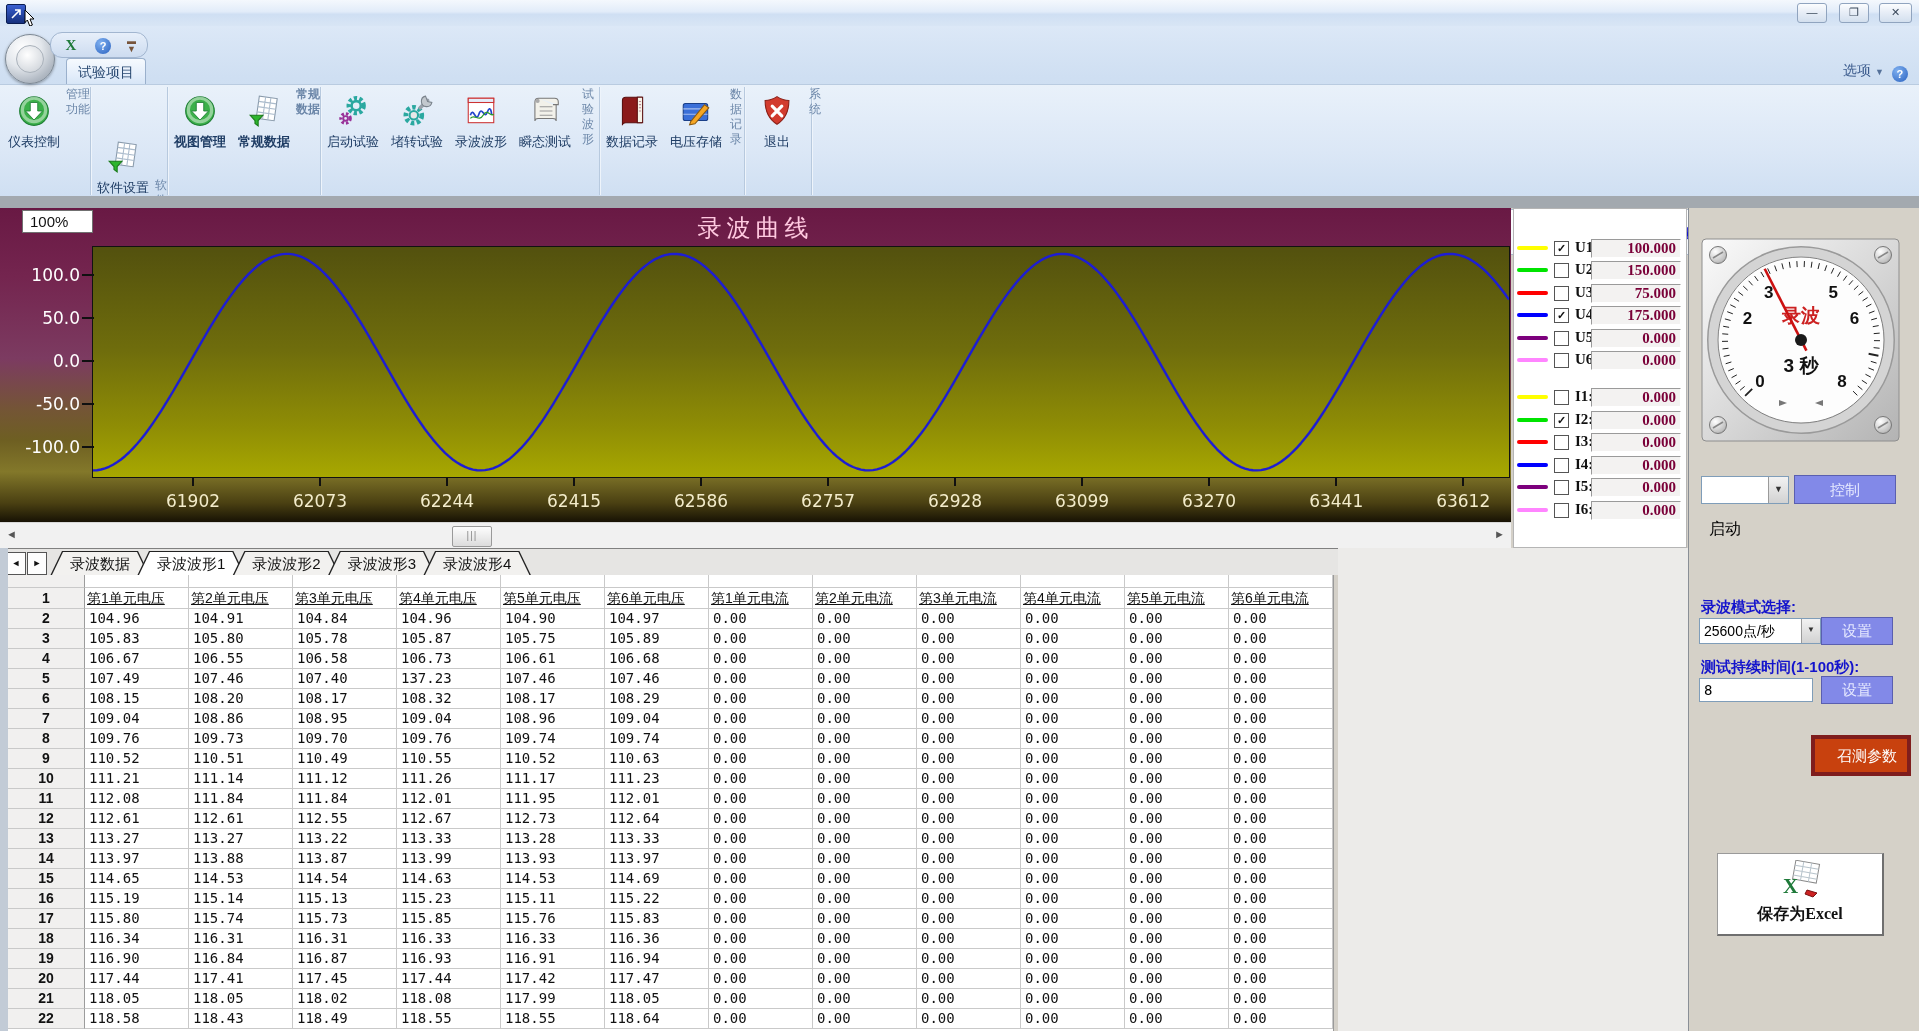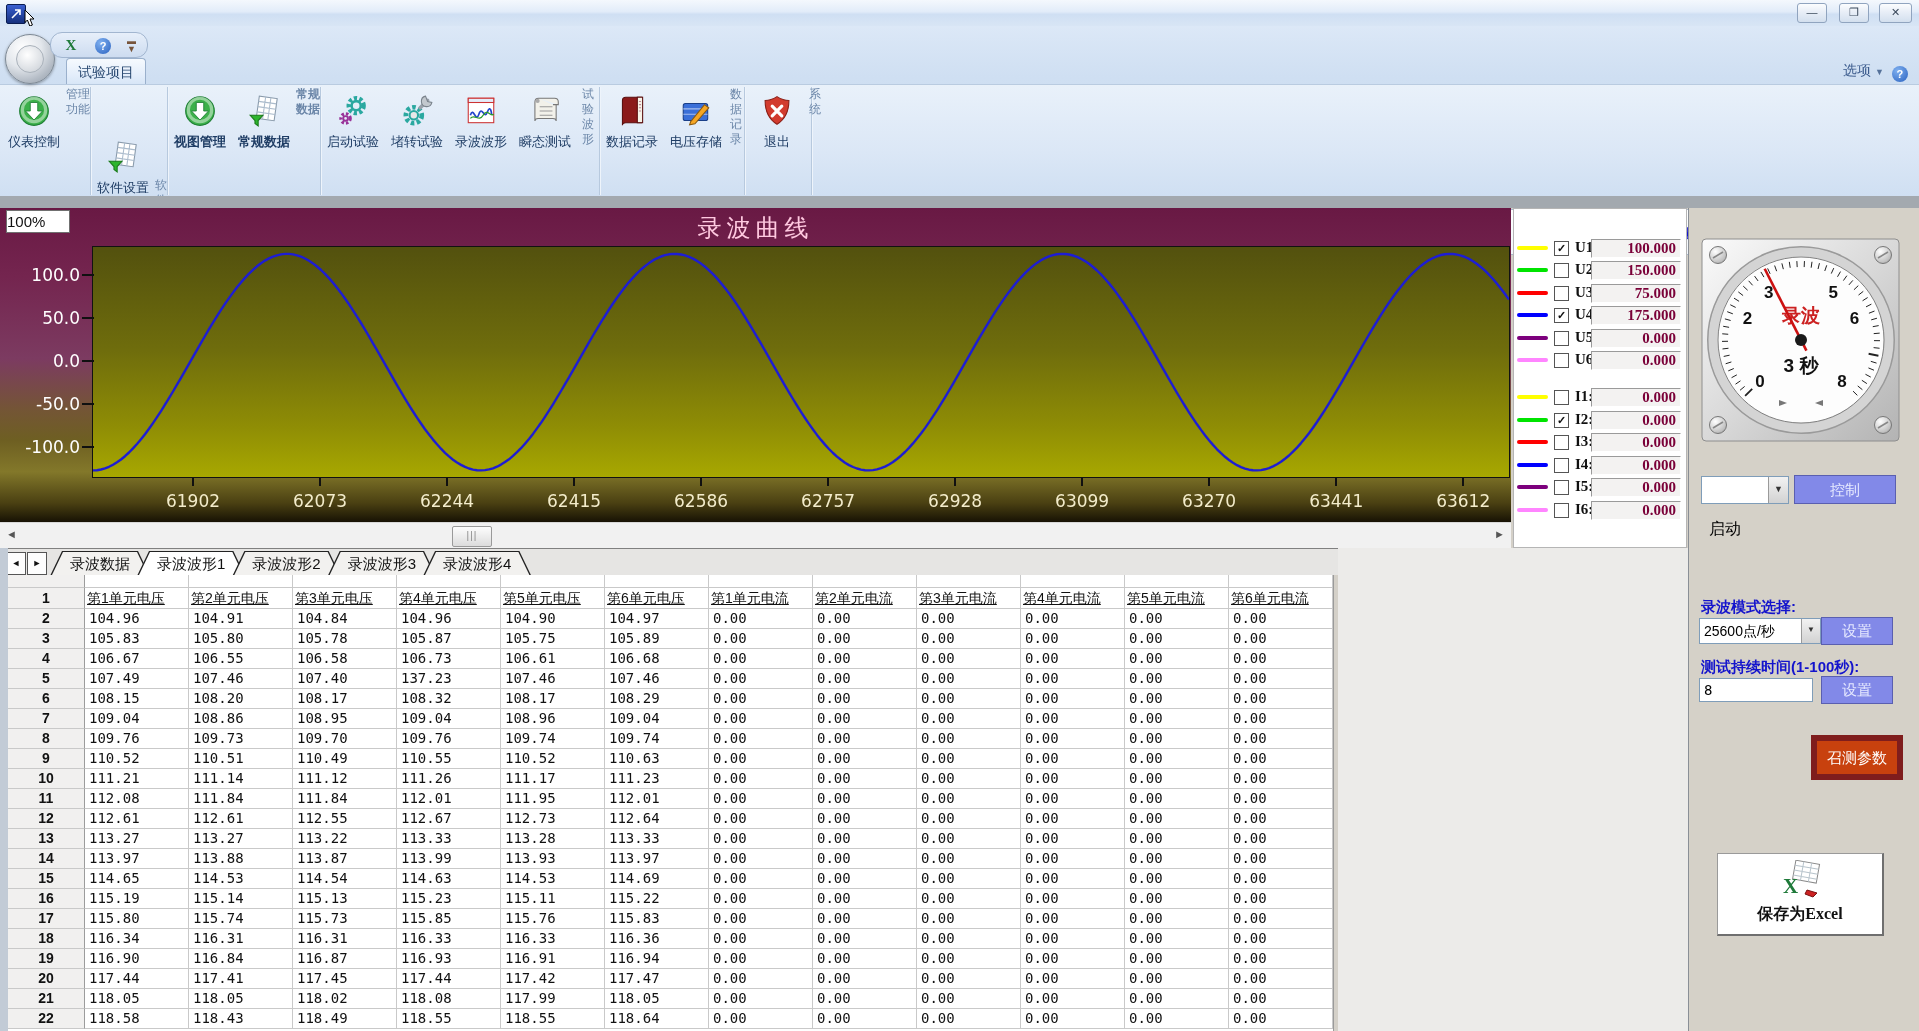--- a/index.html
+++ b/index.html
@@ -70,23 +70,23 @@
     border-left:1px solid #a0a0a0;text-align:center;font-size:8px;color:#333;line-height:20px;}
 
   
   #midband{position:absolute;left:0;top:196px;width:1919px;height:12px;background:#a3a9af;}
 
   
   #chart-region{position:absolute;left:0;top:208px;width:1511px;height:314px;overflow:hidden;
     background:linear-gradient(180deg,#691944 0%,#74254f 22%,#7c3b61 48%,#745536 64%,#6e5f22 74%,#83782a 84%,#4a4012 94%,#171204 100%);}
   #chart-title{position:absolute;left:0;top:4px;width:100%;text-align:center;
     color:#ffc9e0;font-size:24px;letter-spacing:5px;}
-  #zoom-badge{position:absolute;left:6px;top:2px;width:62px;height:21px;background:#fff;
+  #zoom-badge{position:absolute;left:22px;top:2px;width:62px;height:21px;background:#fff;
     border:1px solid #707070;box-shadow:inset 1px 1px 0 #fff;color:#111;font-size:15px;
-    line-height:21px;}
+    line-height:21px;padding-left:7px;}
   #plot-area{position:absolute;left:92px;top:38px;width:1418px;height:232px;box-sizing:border-box;
     border:1px solid #121212;
     background:linear-gradient(180deg,#53510e 0%,#6f6d0c 45%,#8f8d05 78%,#a8a800 100%);}
   #plot-area svg{position:absolute;left:0;top:0;}
   .ytick-label{position:absolute;width:62px;text-align:right;color:#ffffff;font-size:17px;
     font-family:"DejaVu Sans",sans-serif;}
   .ytick-mark{position:absolute;width:12px;height:2px;background:#101010;}
   .xtick-mark{position:absolute;width:2px;height:8px;background:#101010;}
   .xtick-label{position:absolute;width:90px;text-align:center;color:#f3eccb;font-size:17px;
     font-family:"DejaVu Sans",sans-serif;}
@@ -128,21 +128,21 @@
   #mode-dd{position:absolute;left:10px;top:410px;width:120px;height:24px;background:#fff;border:1px solid #7f9db9;font-size:14px;}
   #mode-dd .val{position:absolute;left:4px;top:4px;white-space:nowrap;}
   #mode-dd .arw{position:absolute;right:0;top:0;width:18px;height:100%;background:linear-gradient(#f2f2f2,#d2d2d2);
     border-left:1px solid #9a9a9a;text-align:center;font-size:8px;color:#333;line-height:22px;}
   #mode-set{left:132px;top:409px;width:70px;height:26px;line-height:26px;}
   #dur-label{left:12px;top:450px;}
   #dur-input{position:absolute;left:10px;top:470px;width:108px;height:22px;background:#fff;
     border:1px solid #7f9db9;font-size:14px;padding-left:4px;line-height:22px;font-family:"DejaVu Sans Mono",monospace;}
   #dur-set{left:132px;top:468px;width:70px;height:26px;line-height:26px;}
   #fetch-btn{position:absolute;left:122px;top:527px;width:80px;height:33px;background:#c8410e;
-    color:#fff;border:6px solid #7f1d1d;text-align:center;font-size:15px;line-height:33px;}
+    color:#fff;border:4px solid #7f1d1d;text-align:center;font-size:15px;line-height:33px;padding-left:12px;}
   #save-excel{position:absolute;left:28px;top:645px;width:164px;height:80px;background:#fff;
     border:1px solid #9a9a9a;border-right:2px solid #6f6f6f;border-bottom:2px solid #6f6f6f;text-align:center;}
   #save-excel .txt{font:bold 16px "Liberation Serif",serif;color:#111;margin-top:2px;}
 
   
   #tabbar{position:absolute;left:0;top:548px;width:1338px;height:27px;background:#e6e5e3;
     border-top:1px solid #808080;box-sizing:border-box;}
   .navbtn{position:absolute;top:3px;width:18px;height:21px;background:#fdfdfd;border:1px solid #555;
     text-align:center;font-size:9px;color:#111;line-height:20px;}
   #nav-left{left:6px;} #nav-right{left:27px;}

